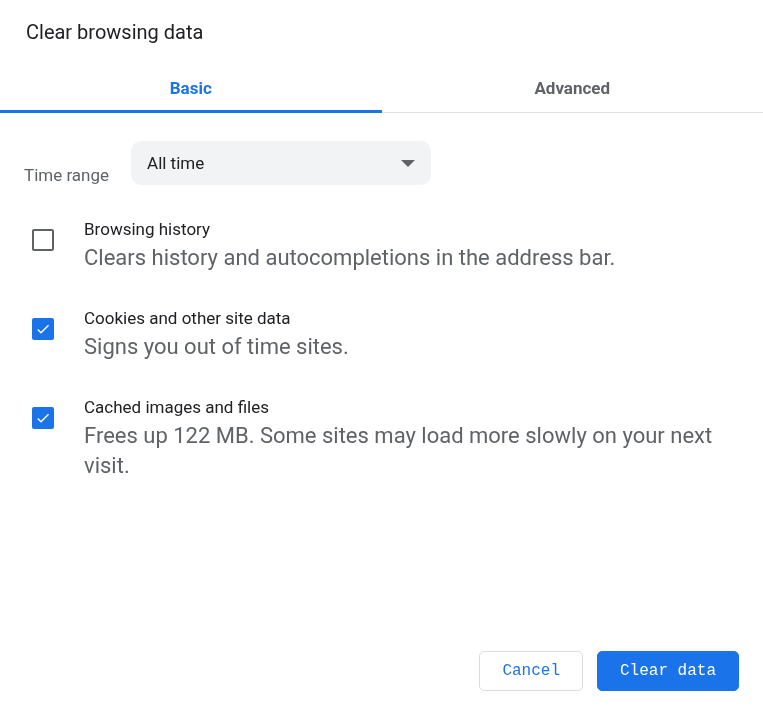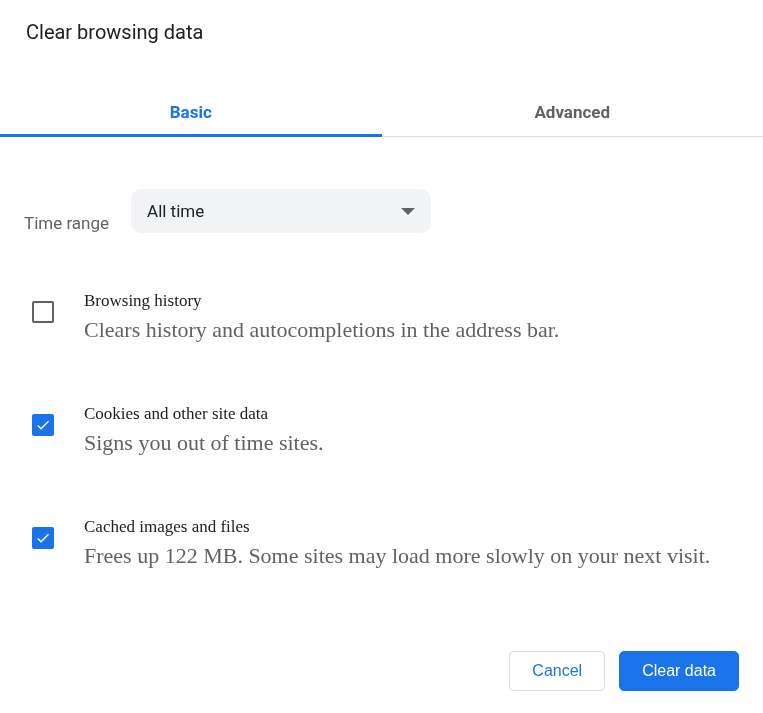--- a/index.html
+++ b/index.html
@@ -9,21 +9,20 @@
       width: 763px;
       height: 713px;
       position: relative;
       color: #202124;
     }
     .dialog {
       padding: 20px 24px 0 24px;
       height: 100%;
       display: flex;
       flex-direction: column;
-      gap: 24px;
     }
     .title {
       font-size: 20px;
       color: #202124;
       font-weight: 400;
       margin-bottom: 22px;
       padding-left: 2px;
     }
     .tabs {
       display: flex;
@@ -80,21 +79,20 @@
       width: 0; height: 0;
       border-left: 7px solid transparent;
       border-right: 7px solid transparent;
       border-top: 7px solid #5f6368;
     }
     .option-row {
       display: flex;
       align-items: flex-start;
       margin-bottom: 34px;
       padding-left: 8px;
-      font-family: Liberation Serif, serif;
     }
     .checkbox {
       width: 22px;
       height: 22px;
       border: 2px solid #5f6368;
       border-radius: 2px;
       margin-right: 30px;
       margin-top: 10px;
       flex-shrink: 0;
       cursor: pointer;
@@ -126,21 +124,21 @@
       justify-content: flex-end;
       gap: 14px;
       padding: 20px 0 22px 0;
     }
     .btn {
       padding: 10px 22px;
       font-size: 16px;
       border-radius: 5px;
       cursor: pointer;
       font-weight: 500;
-      font-family: Liberation Sans, sans-serif;
+      font-family: Liberation Mono, monospace;
     }
     .btn-cancel {
       background: #fff;
       border: 1px solid #dadce0;
       color: #1a73e8;
     }
     .btn-primary {
       background: #1a73e8;
       border: 1px solid #1a73e8;
       color: #fff;

